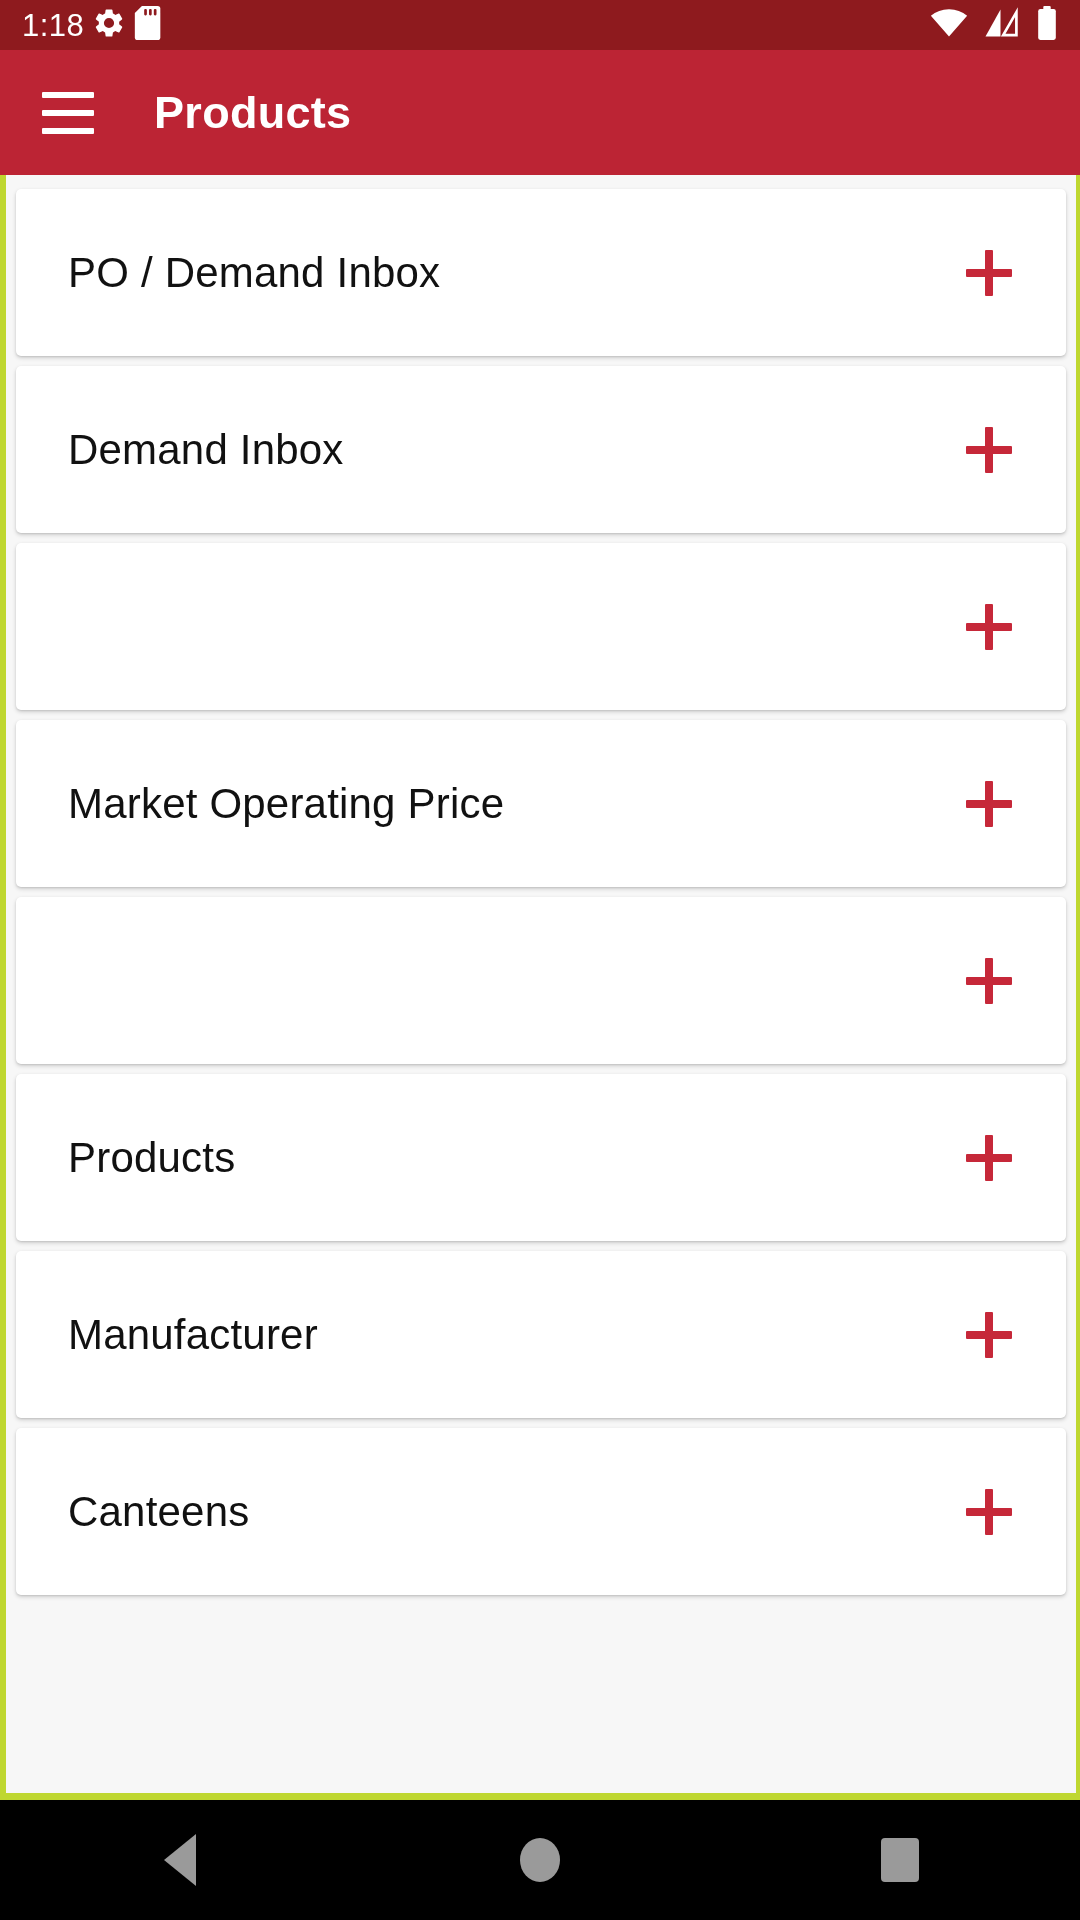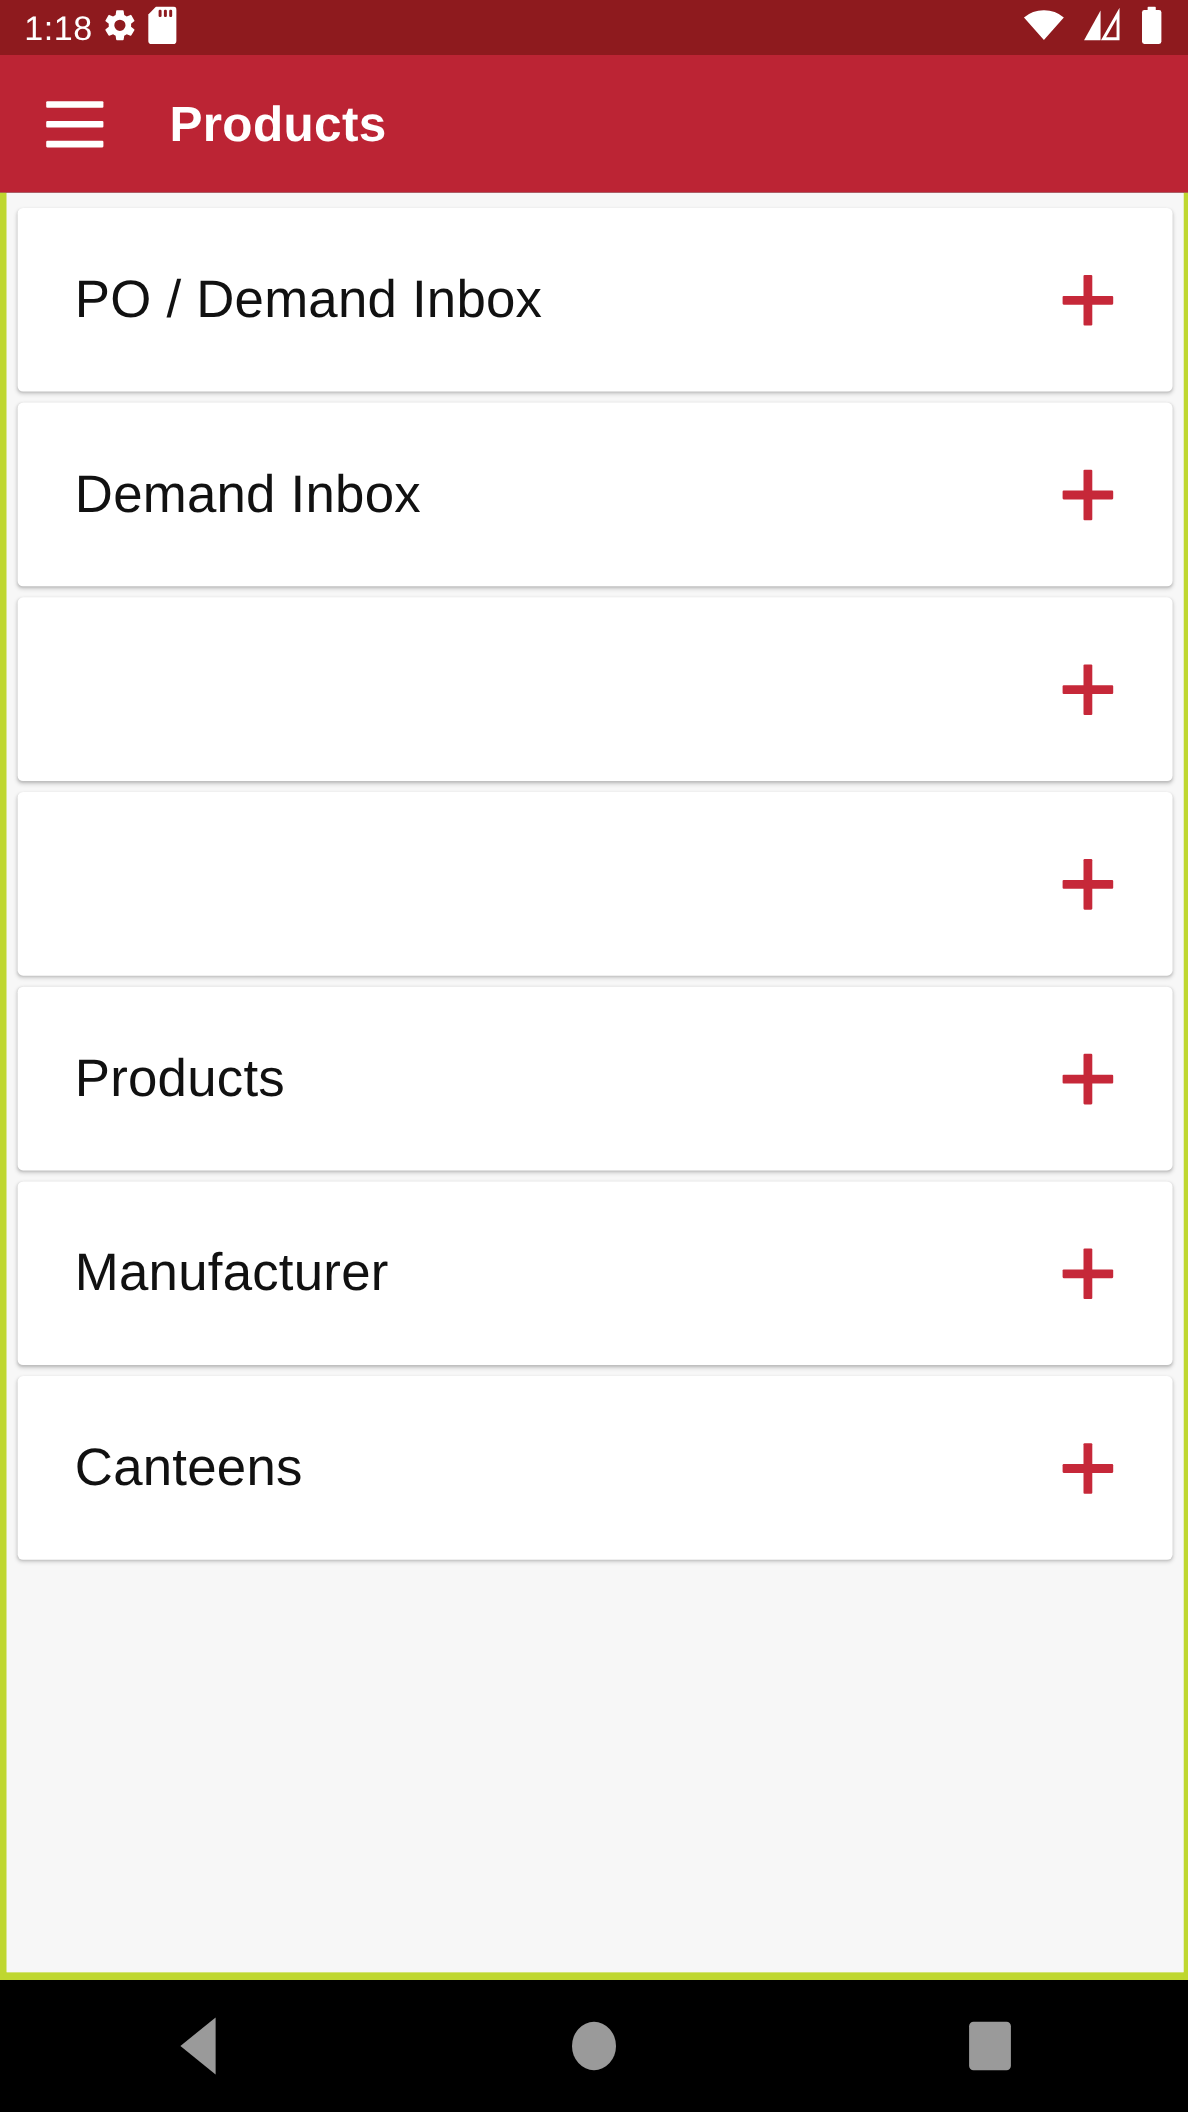--- a/index.html
+++ b/index.html
@@ -87,21 +87,21 @@
     background: #FFFFFF;
     margin: 0 10px 10px 10px;
     border-radius: 5px;
     height: 167px;
     box-shadow: 0 2px 4px rgba(0,0,0,0.16), 0 1px 2px rgba(0,0,0,0.10);
     display: flex;
     align-items: center;
     padding: 0 46px 0 52px;
   }
   .card-label {
-    font-size: 48px;
+    font-size: 42px;
     color: #111111;
     font-weight: 400;
     letter-spacing: 0.2px;
     white-space: nowrap;
   }
   .card-action {
     margin-left: auto;
     width: 62px; height: 62px;
     position: relative;
     cursor: pointer;
@@ -226,20 +226,27 @@
         </span>
       </div>
 
       <div class="card">
         <span class="card-action">
           <i class="bar-h"></i>
             <i class="bar-v"></i>
         </span>
       </div>
 
+      <div class="card">
+        <span class="card-label">Market Operating Price</span>
+        <span class="card-action">
+          <i class="bar-h"></i>
+            <i class="bar-v"></i>
+        </span>
+      </div>
 
       <div class="card">
         <span class="card-action">
           <i class="bar-h"></i>
             <i class="bar-v"></i>
         </span>
       </div>
 
       <div class="card">
         <span class="card-label">Products</span>

